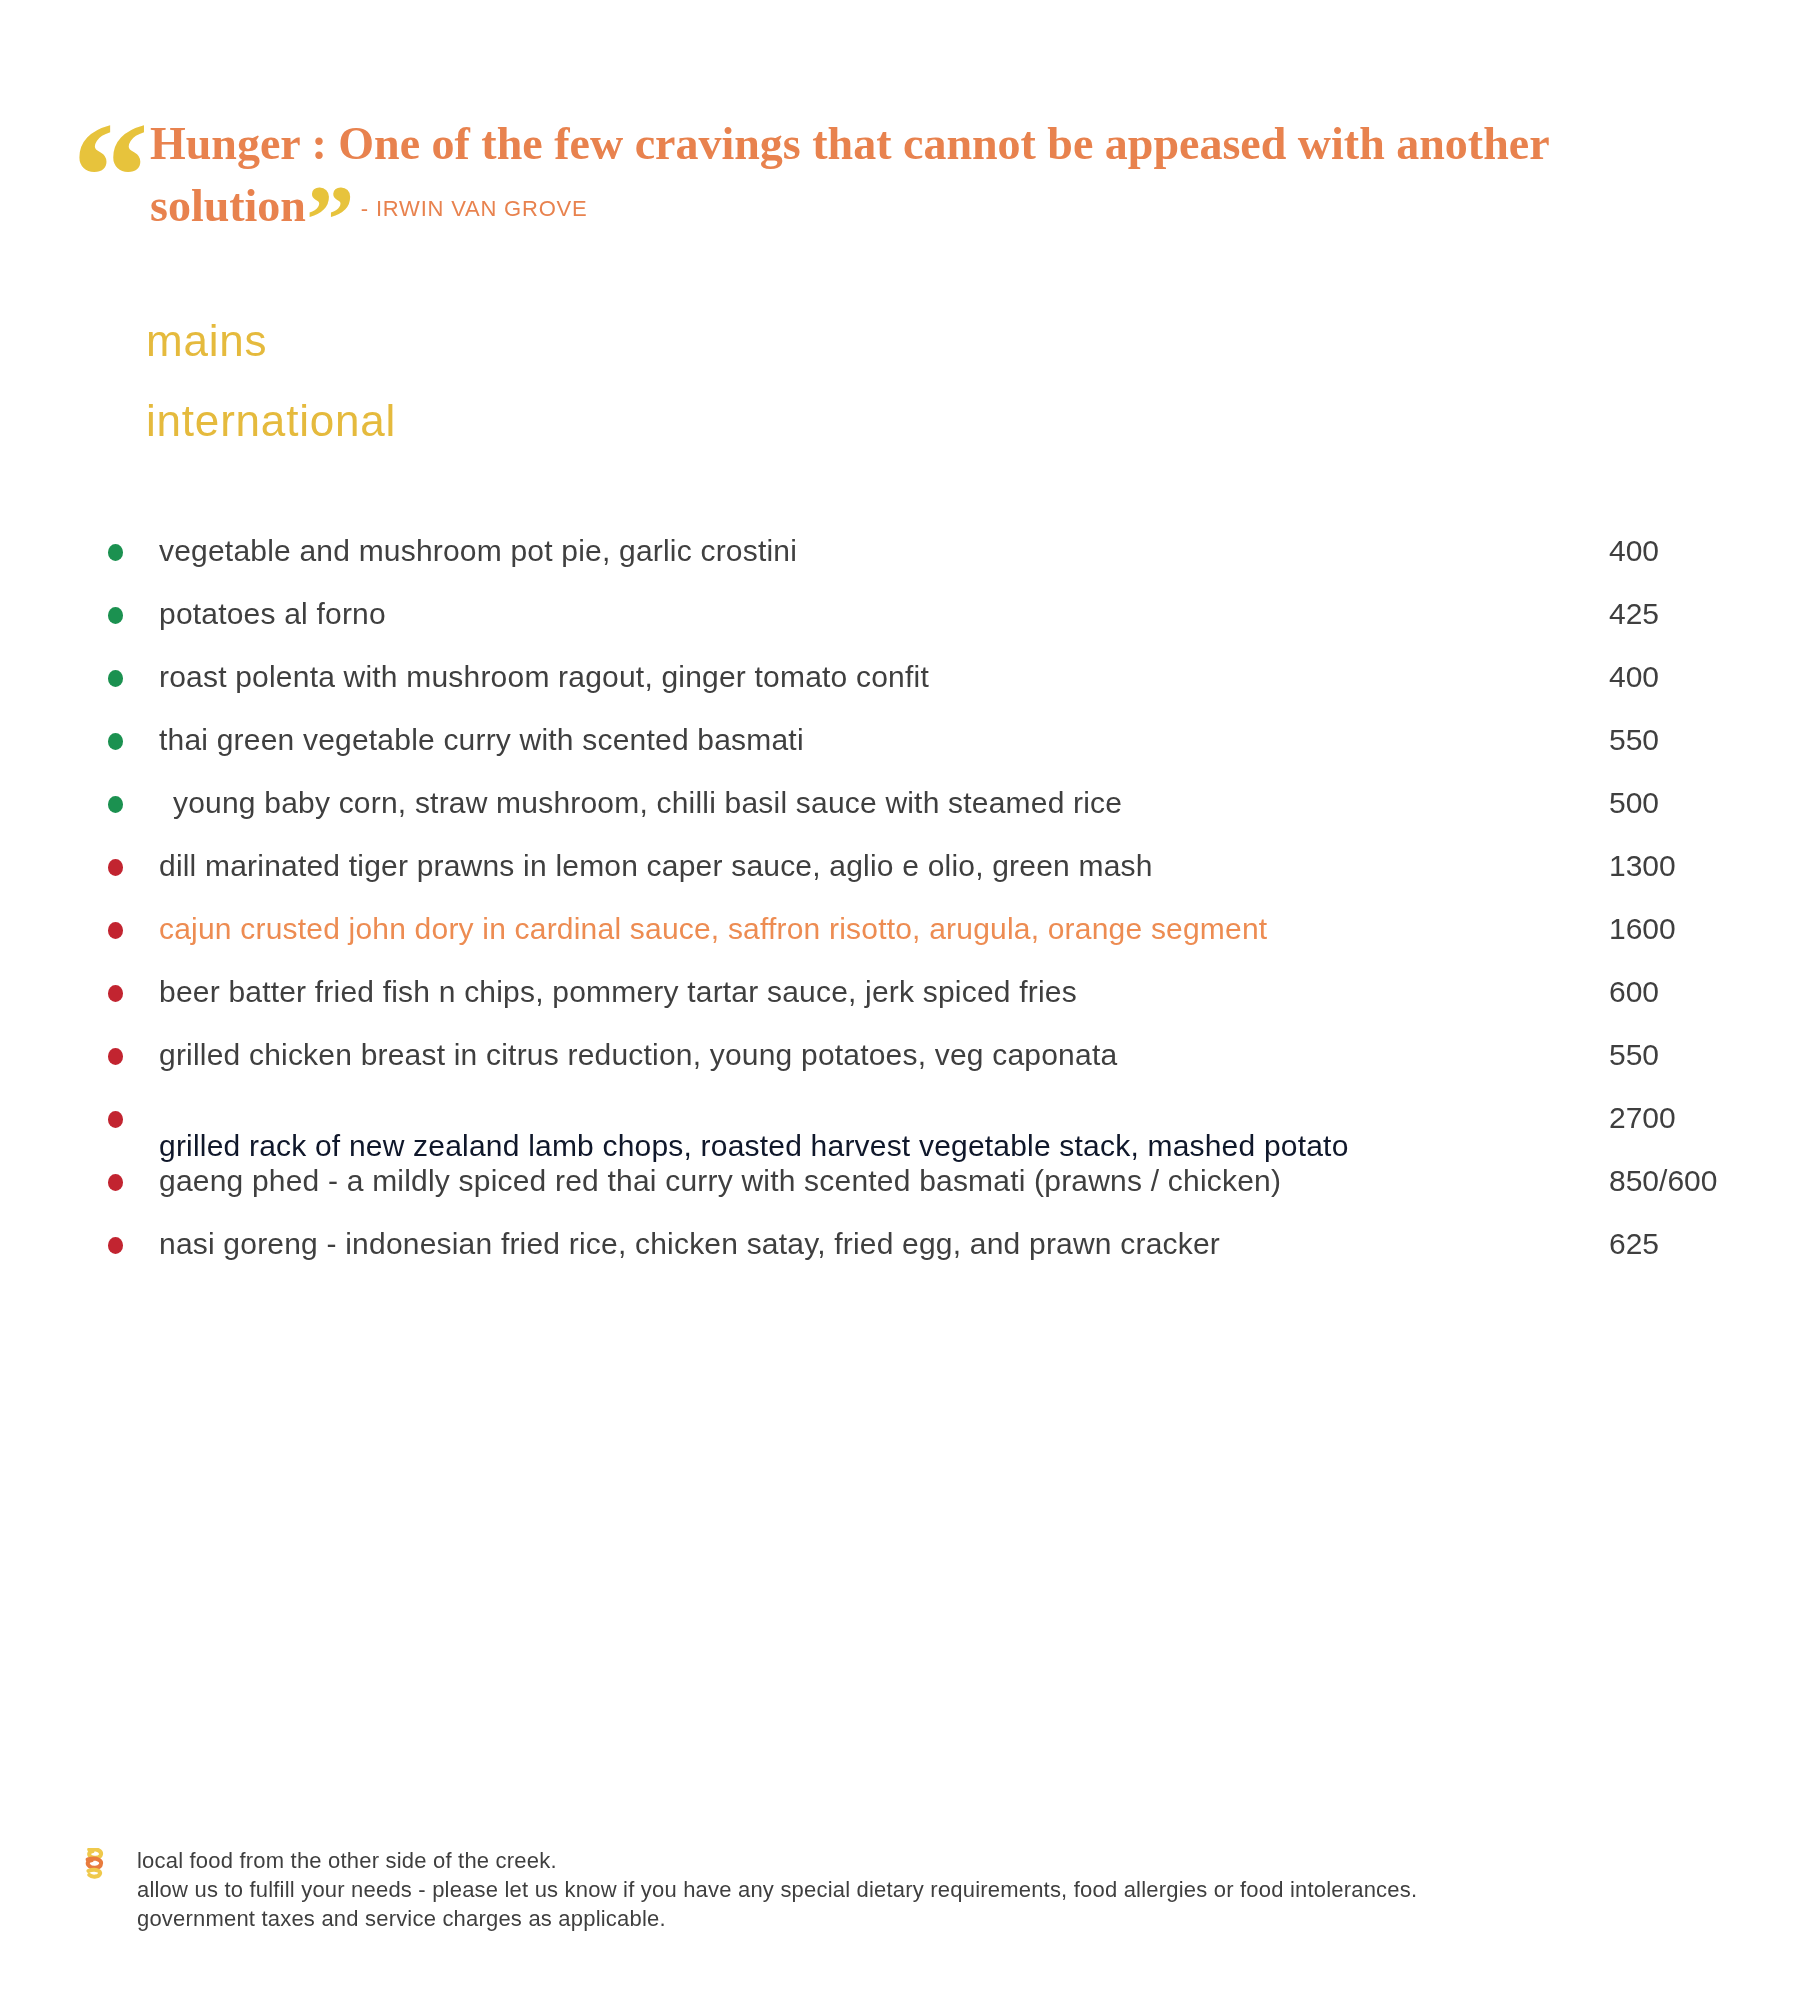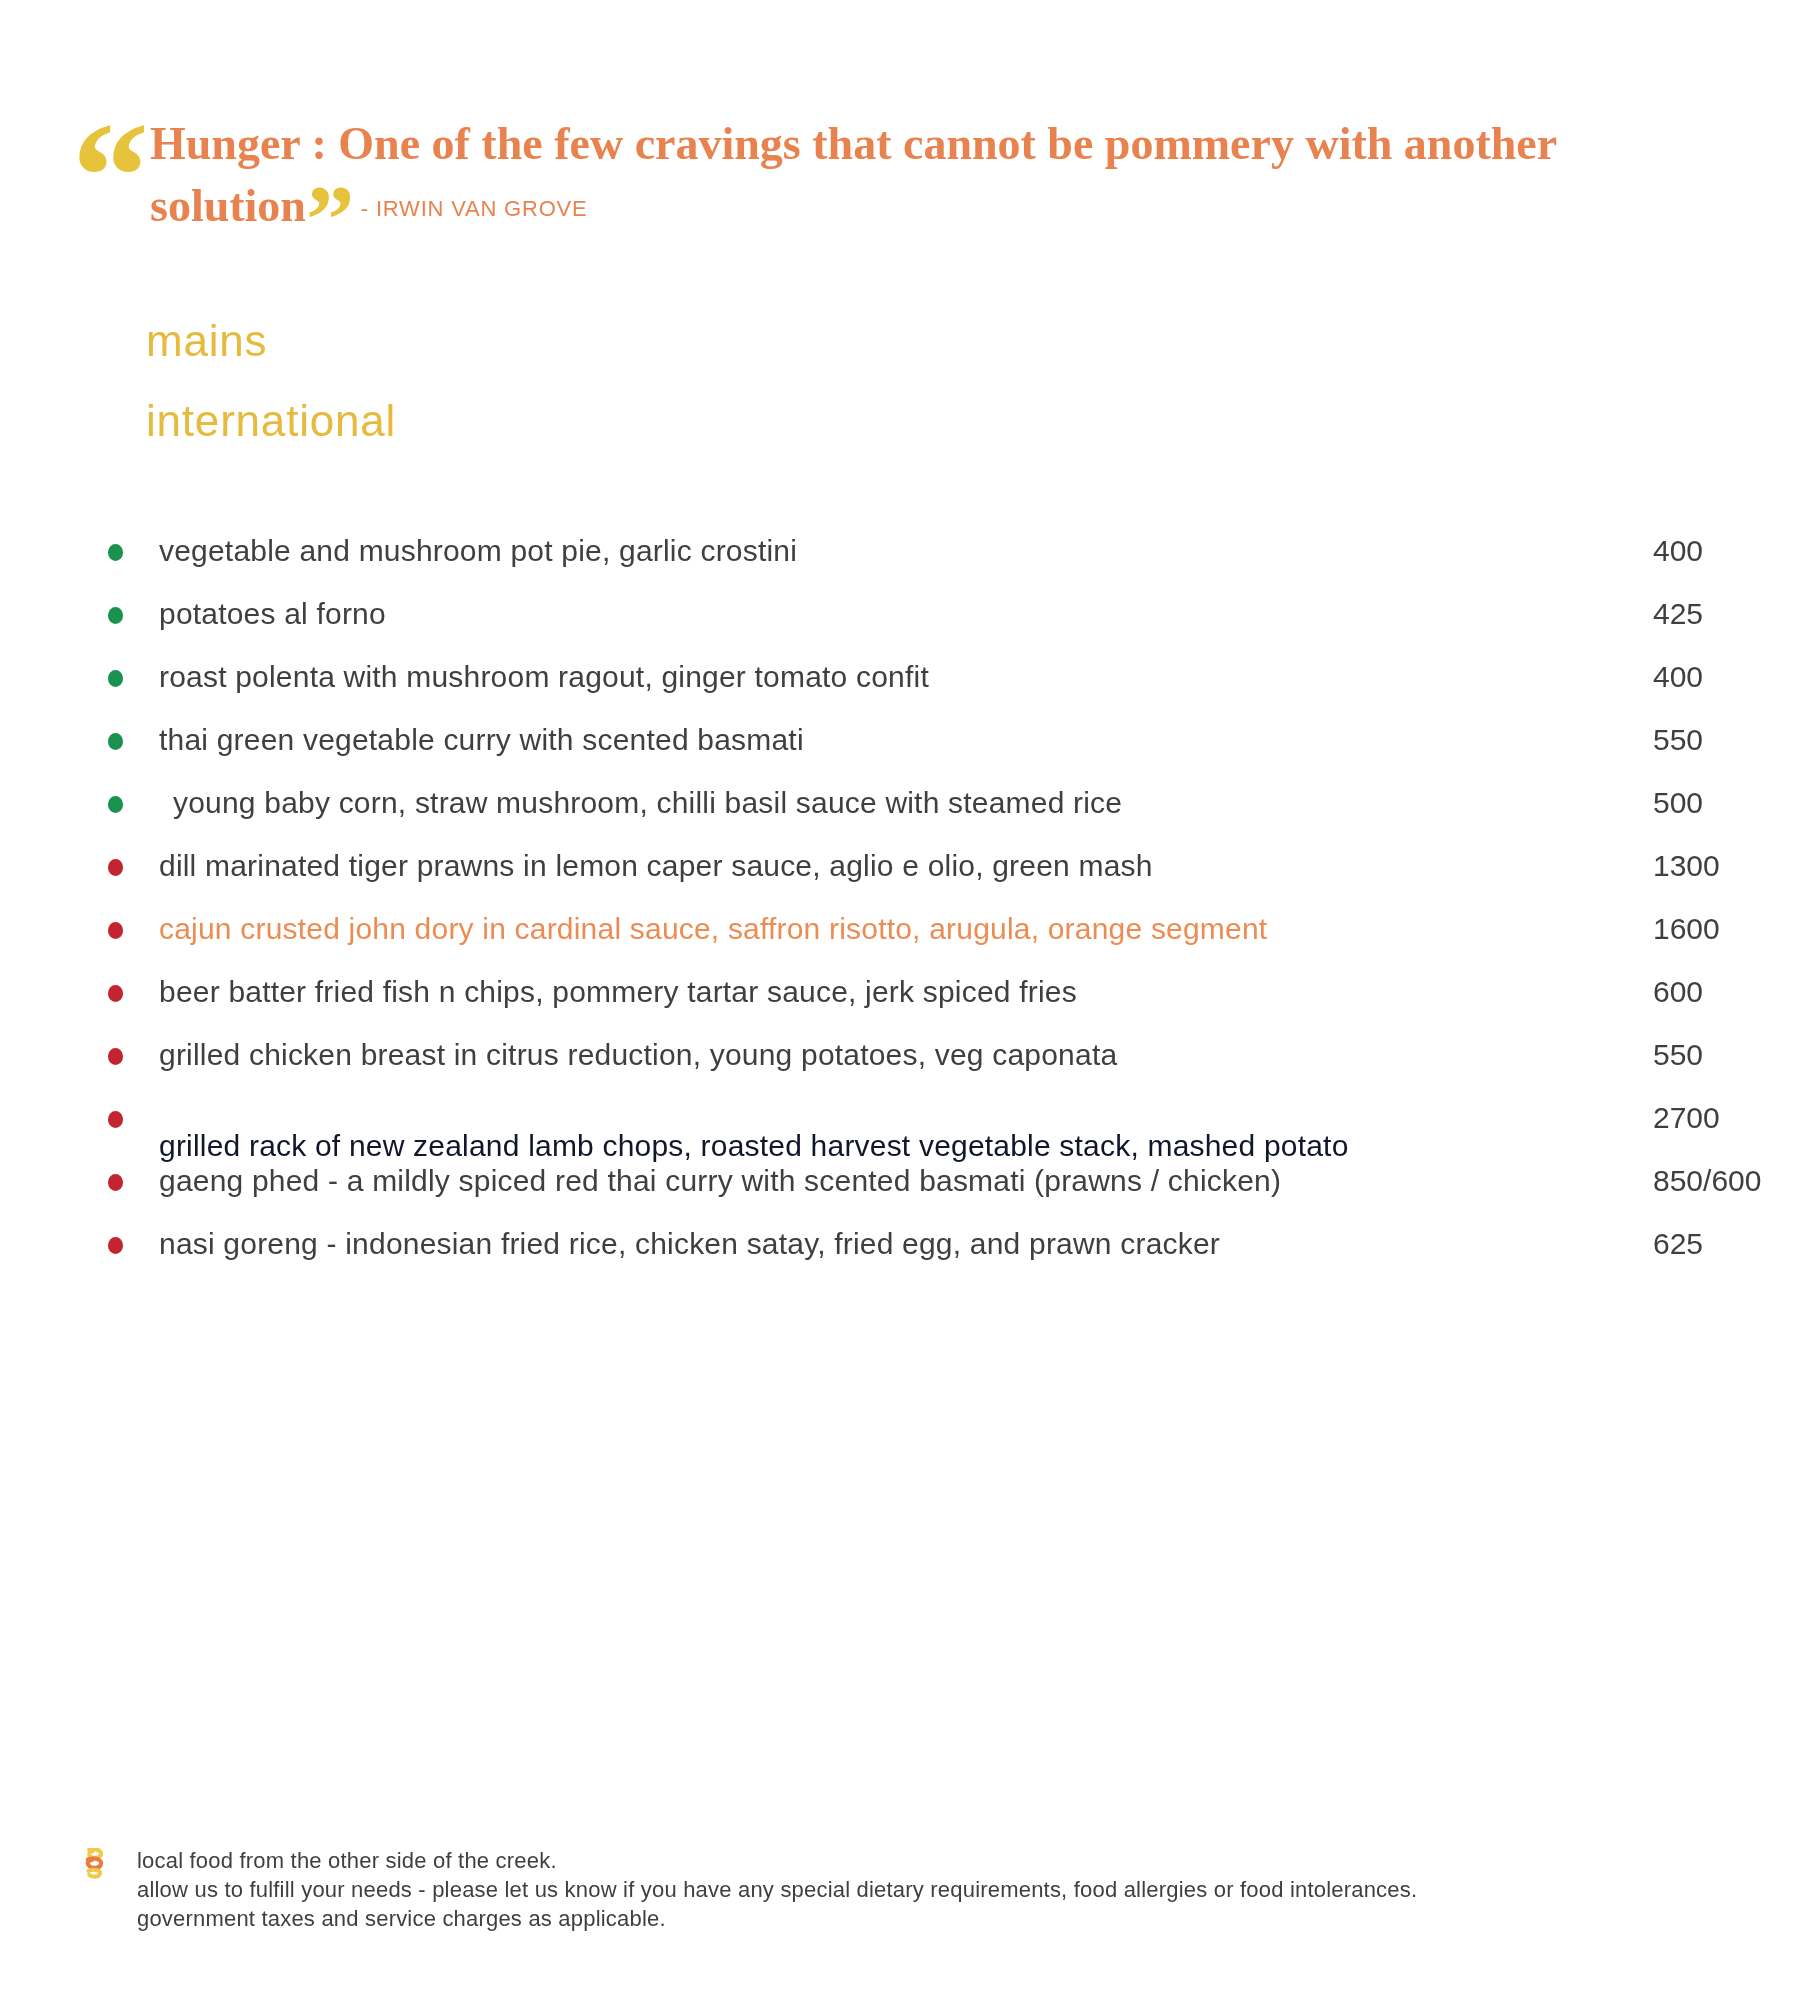--- a/index.html
+++ b/index.html
@@ -101,21 +101,21 @@
     position: absolute;
     left: 159px;
     top: 13.8px;
     font-size: 30px;
     color: #3F3F3F;
     white-space: nowrap;
     letter-spacing: 0.2px;
   }
   .item-price {
     position: absolute;
-    left: 1653px;
+    left: 1609px;
     top: 13.8px;
     font-size: 30px;
     color: #3F3F3F;
     white-space: nowrap;
   }
 
   
   .footer {
     position: absolute;
     left: 81px;
@@ -138,21 +138,21 @@
   }
 </style>
 </head>
 <body>
 
 <div class="page">
 
   <div class="quote-wrap">
     <span class="open-quote">“</span>
     <div class="quote-text">
-      <div>Hunger : One of the few cravings that cannot be pommery with another</div>
+      <div>Hunger : One of the few cravings that cannot be appeased with another</div>
       <div class="quote-line2"><span>solution</span><span class="close-quote">”</span><span class="attribution">- IRWIN VAN GROVE</span></div>
     </div>
   </div>
 
   <div class="heading heading-mains">mains</div>
   <div class="heading heading-international">international</div>
 
   <div class="menu-list">
     <div class="row">
       <span class="bullet" style="background: rgb(27, 145, 80);"></span>

